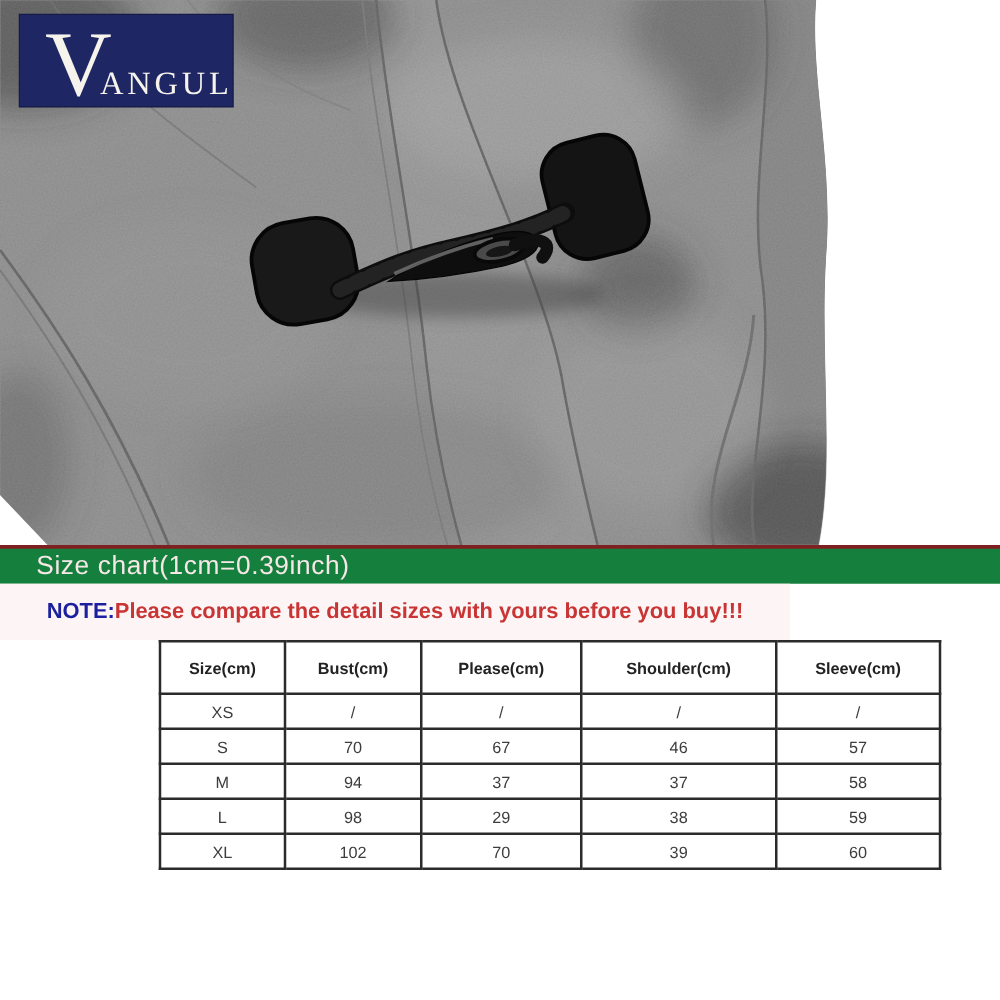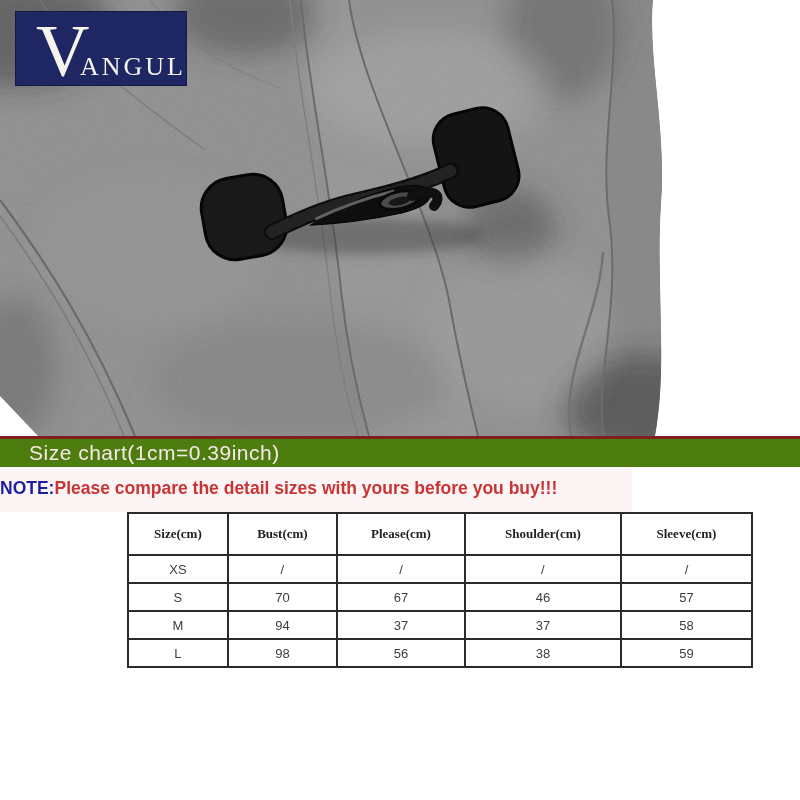--- a/index.html
+++ b/index.html
@@ -10,38 +10,38 @@
   
   .photo-wrap { position:absolute; left:0; top:0; width:800px; height:436px; background:#ffffff; }
   .photo-wrap svg { display:block; }
 
   
   .logo { position:absolute; left:16px; top:12px; width:170px; height:73px;
           background:#1e2663; box-shadow:0 0 0 1px #141a45; }
 
   
   .banner { position:absolute; left:0; top:436px; width:800px; height:31px;
-            background:#4d7c0f; border-top:3px solid #7e2020;
+            background:#15803d; border-top:3px solid #7e2020;
             color:#f7e8e8; font-size:21px; line-height:27px; padding-left:29px;
             letter-spacing:0.5px; }
 
   
   .note-strip { position:absolute; left:0; top:467px; width:632px; height:45px;
-                background:#fdf5f5; padding-top:11px; }
+                background:#fdf5f5; text-align:center; padding-top:11px; }
   .note-strip .note-label { color:#1c1f9e; font-weight:bold; font-size:17.5px; }
   .note-strip .note-message { color:#c93434; font-weight:bold; font-size:17.5px; }
 
   
   .table-wrap { position:absolute; left:127px; top:512px; width:626px; background:#ffffff; }
   table.size-table { width:626px; border-collapse:collapse; table-layout:fixed;
                      border:2px solid #2b2b2b; }
   table.size-table th, table.size-table td {
       border:2px solid #2b2b2b; text-align:center; vertical-align:middle;
       font-size:13px; color:#3d3d3d; background:#ffffff; }
-  table.size-table th { height:42px; font-weight:bold; color:#222222;font-family:Liberation Serif, serif; }
+  table.size-table th { height:42px; font-weight:bold; color:#222222; }
   table.size-table td { height:28px; }
 </style>
 </head>
 <body>
 
 <div class="stage">
 
   <div class="photo-wrap">
     <svg width="800" height="436" viewBox="0 0 800 436">
       <defs>
@@ -171,21 +171,28 @@
         <tr>
           <td>M</td>
           <td>94</td>
           <td>37</td>
           <td>37</td>
           <td>58</td>
         </tr>
         <tr>
           <td>L</td>
           <td>98</td>
-          <td>56</td>
+          <td>29</td>
           <td>38</td>
           <td>59</td>
+        </tr>
+        <tr>
+          <td>XL</td>
+          <td>102</td>
+          <td>70</td>
+          <td>39</td>
+          <td>60</td>
         </tr>
       </tbody>
     </table>
   </div>
 
 </div>
 
 </body></html>

